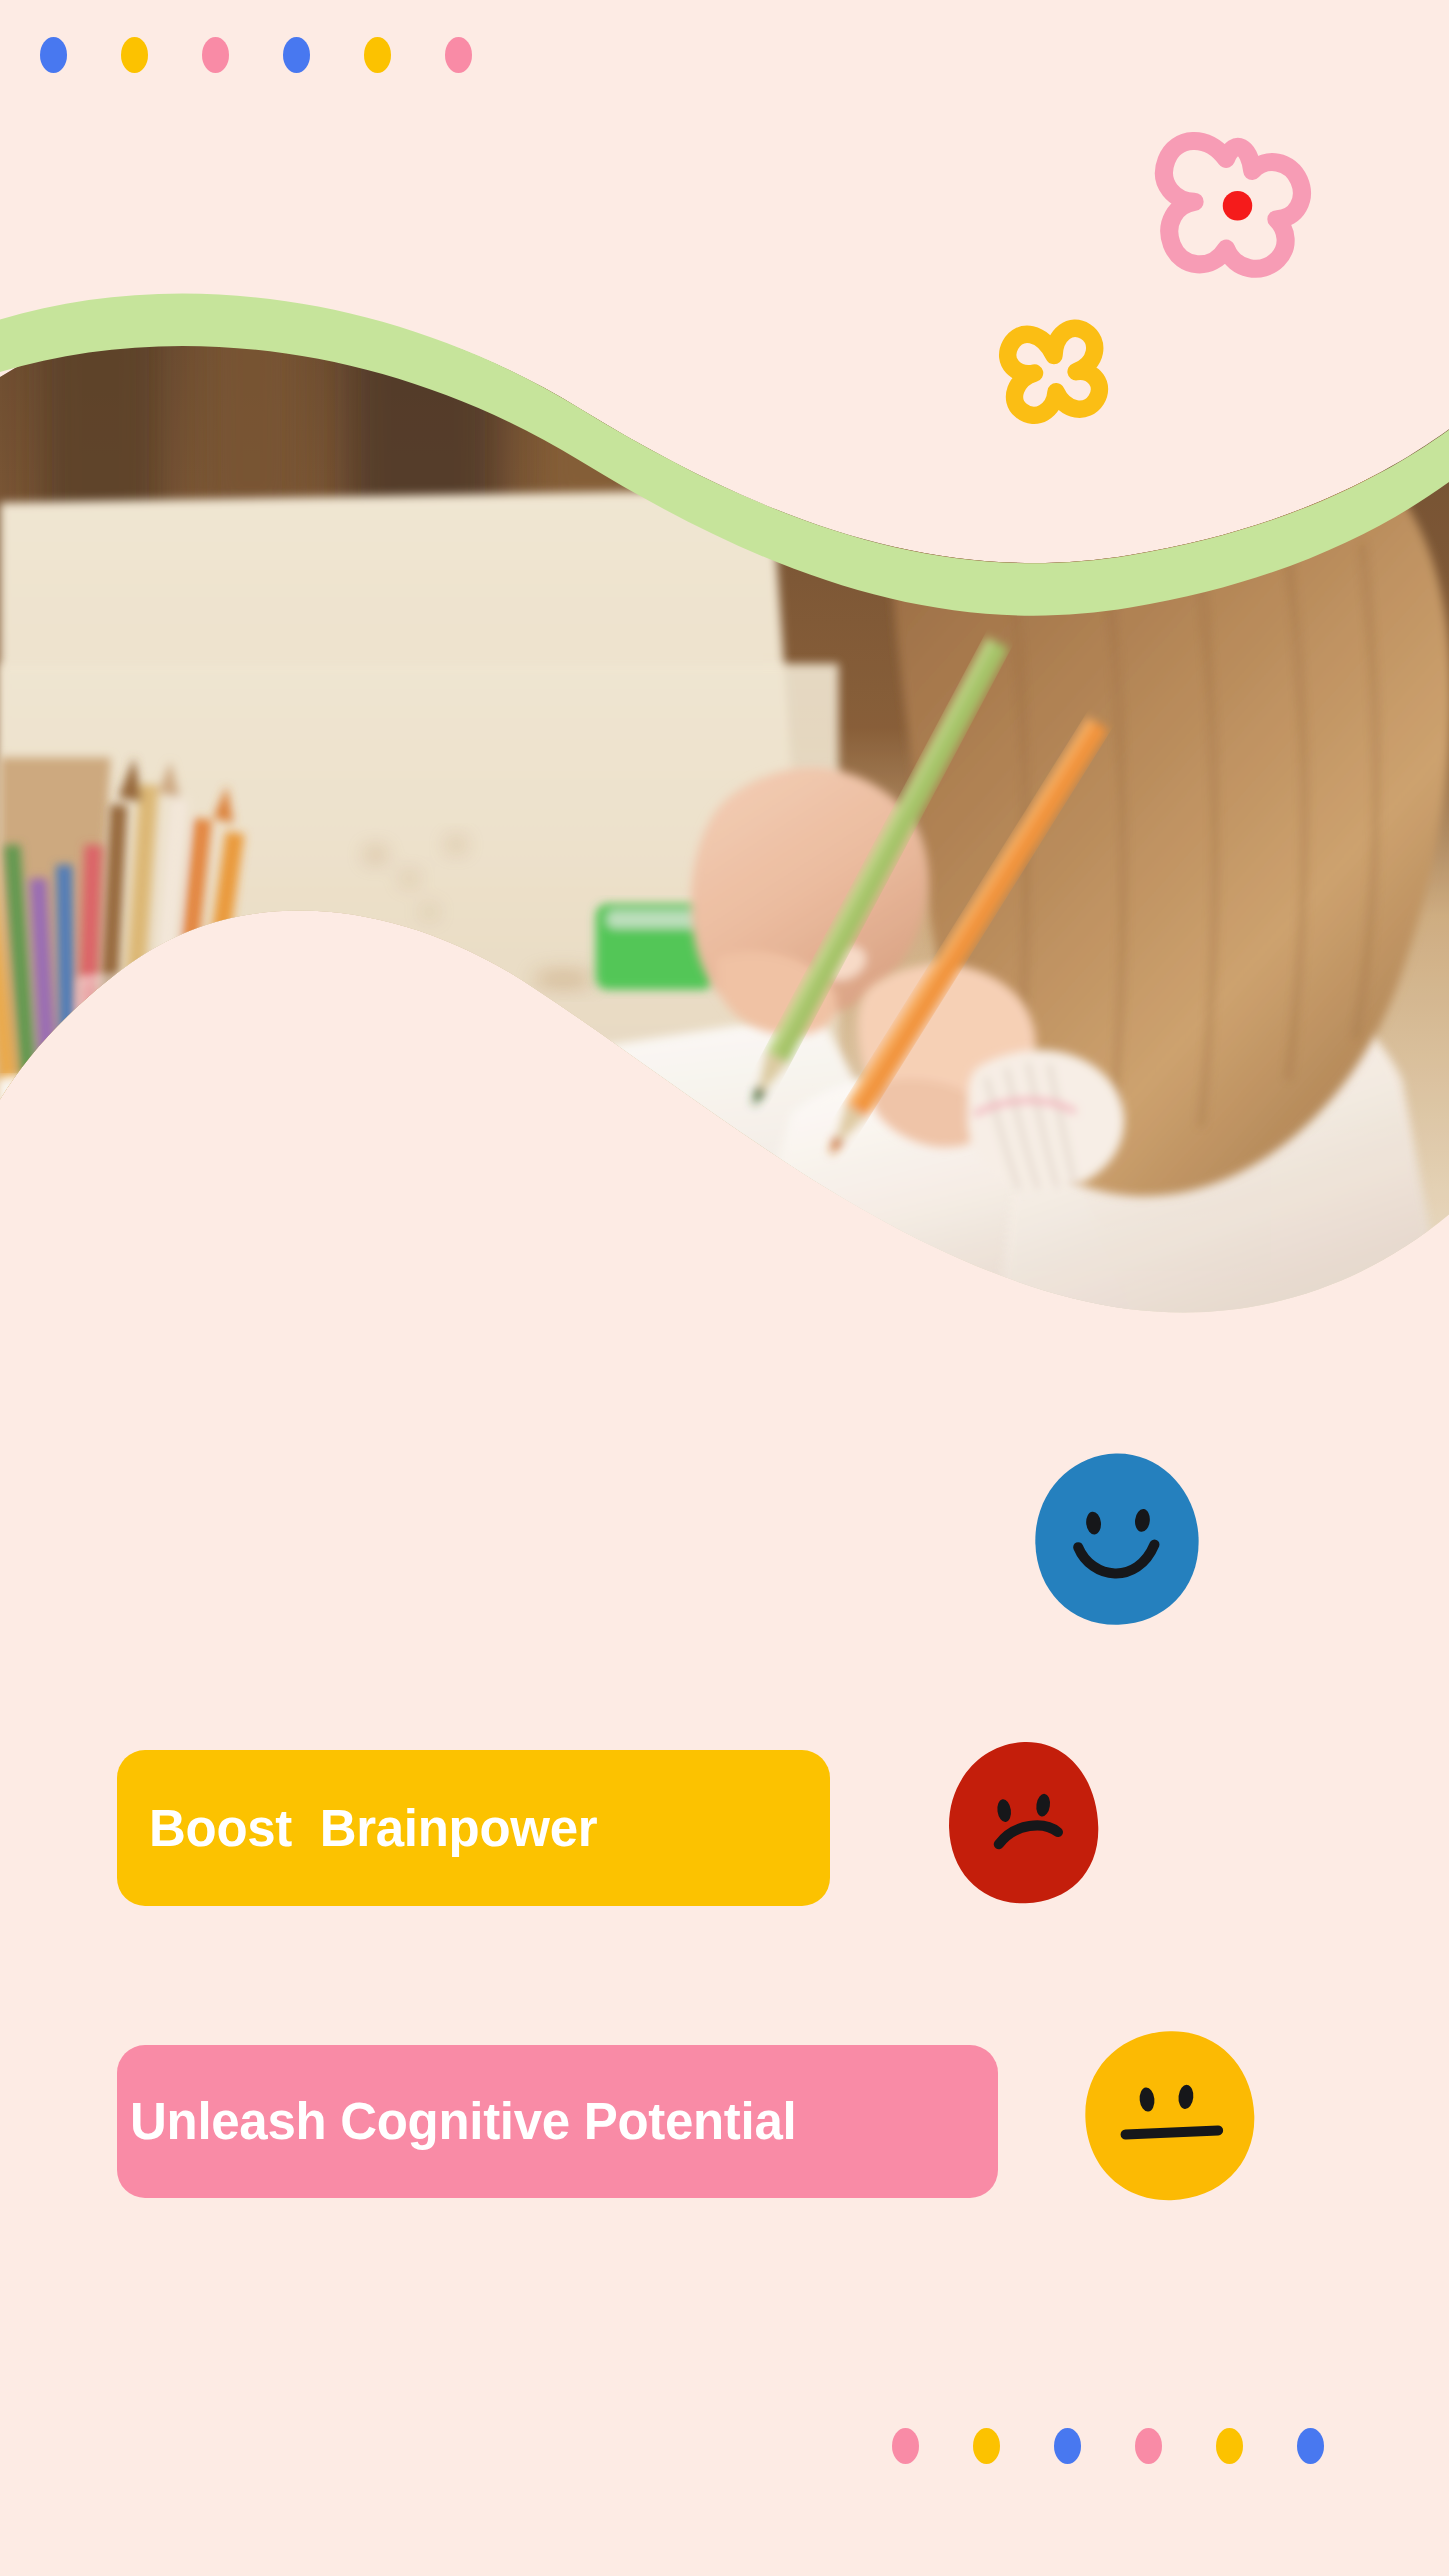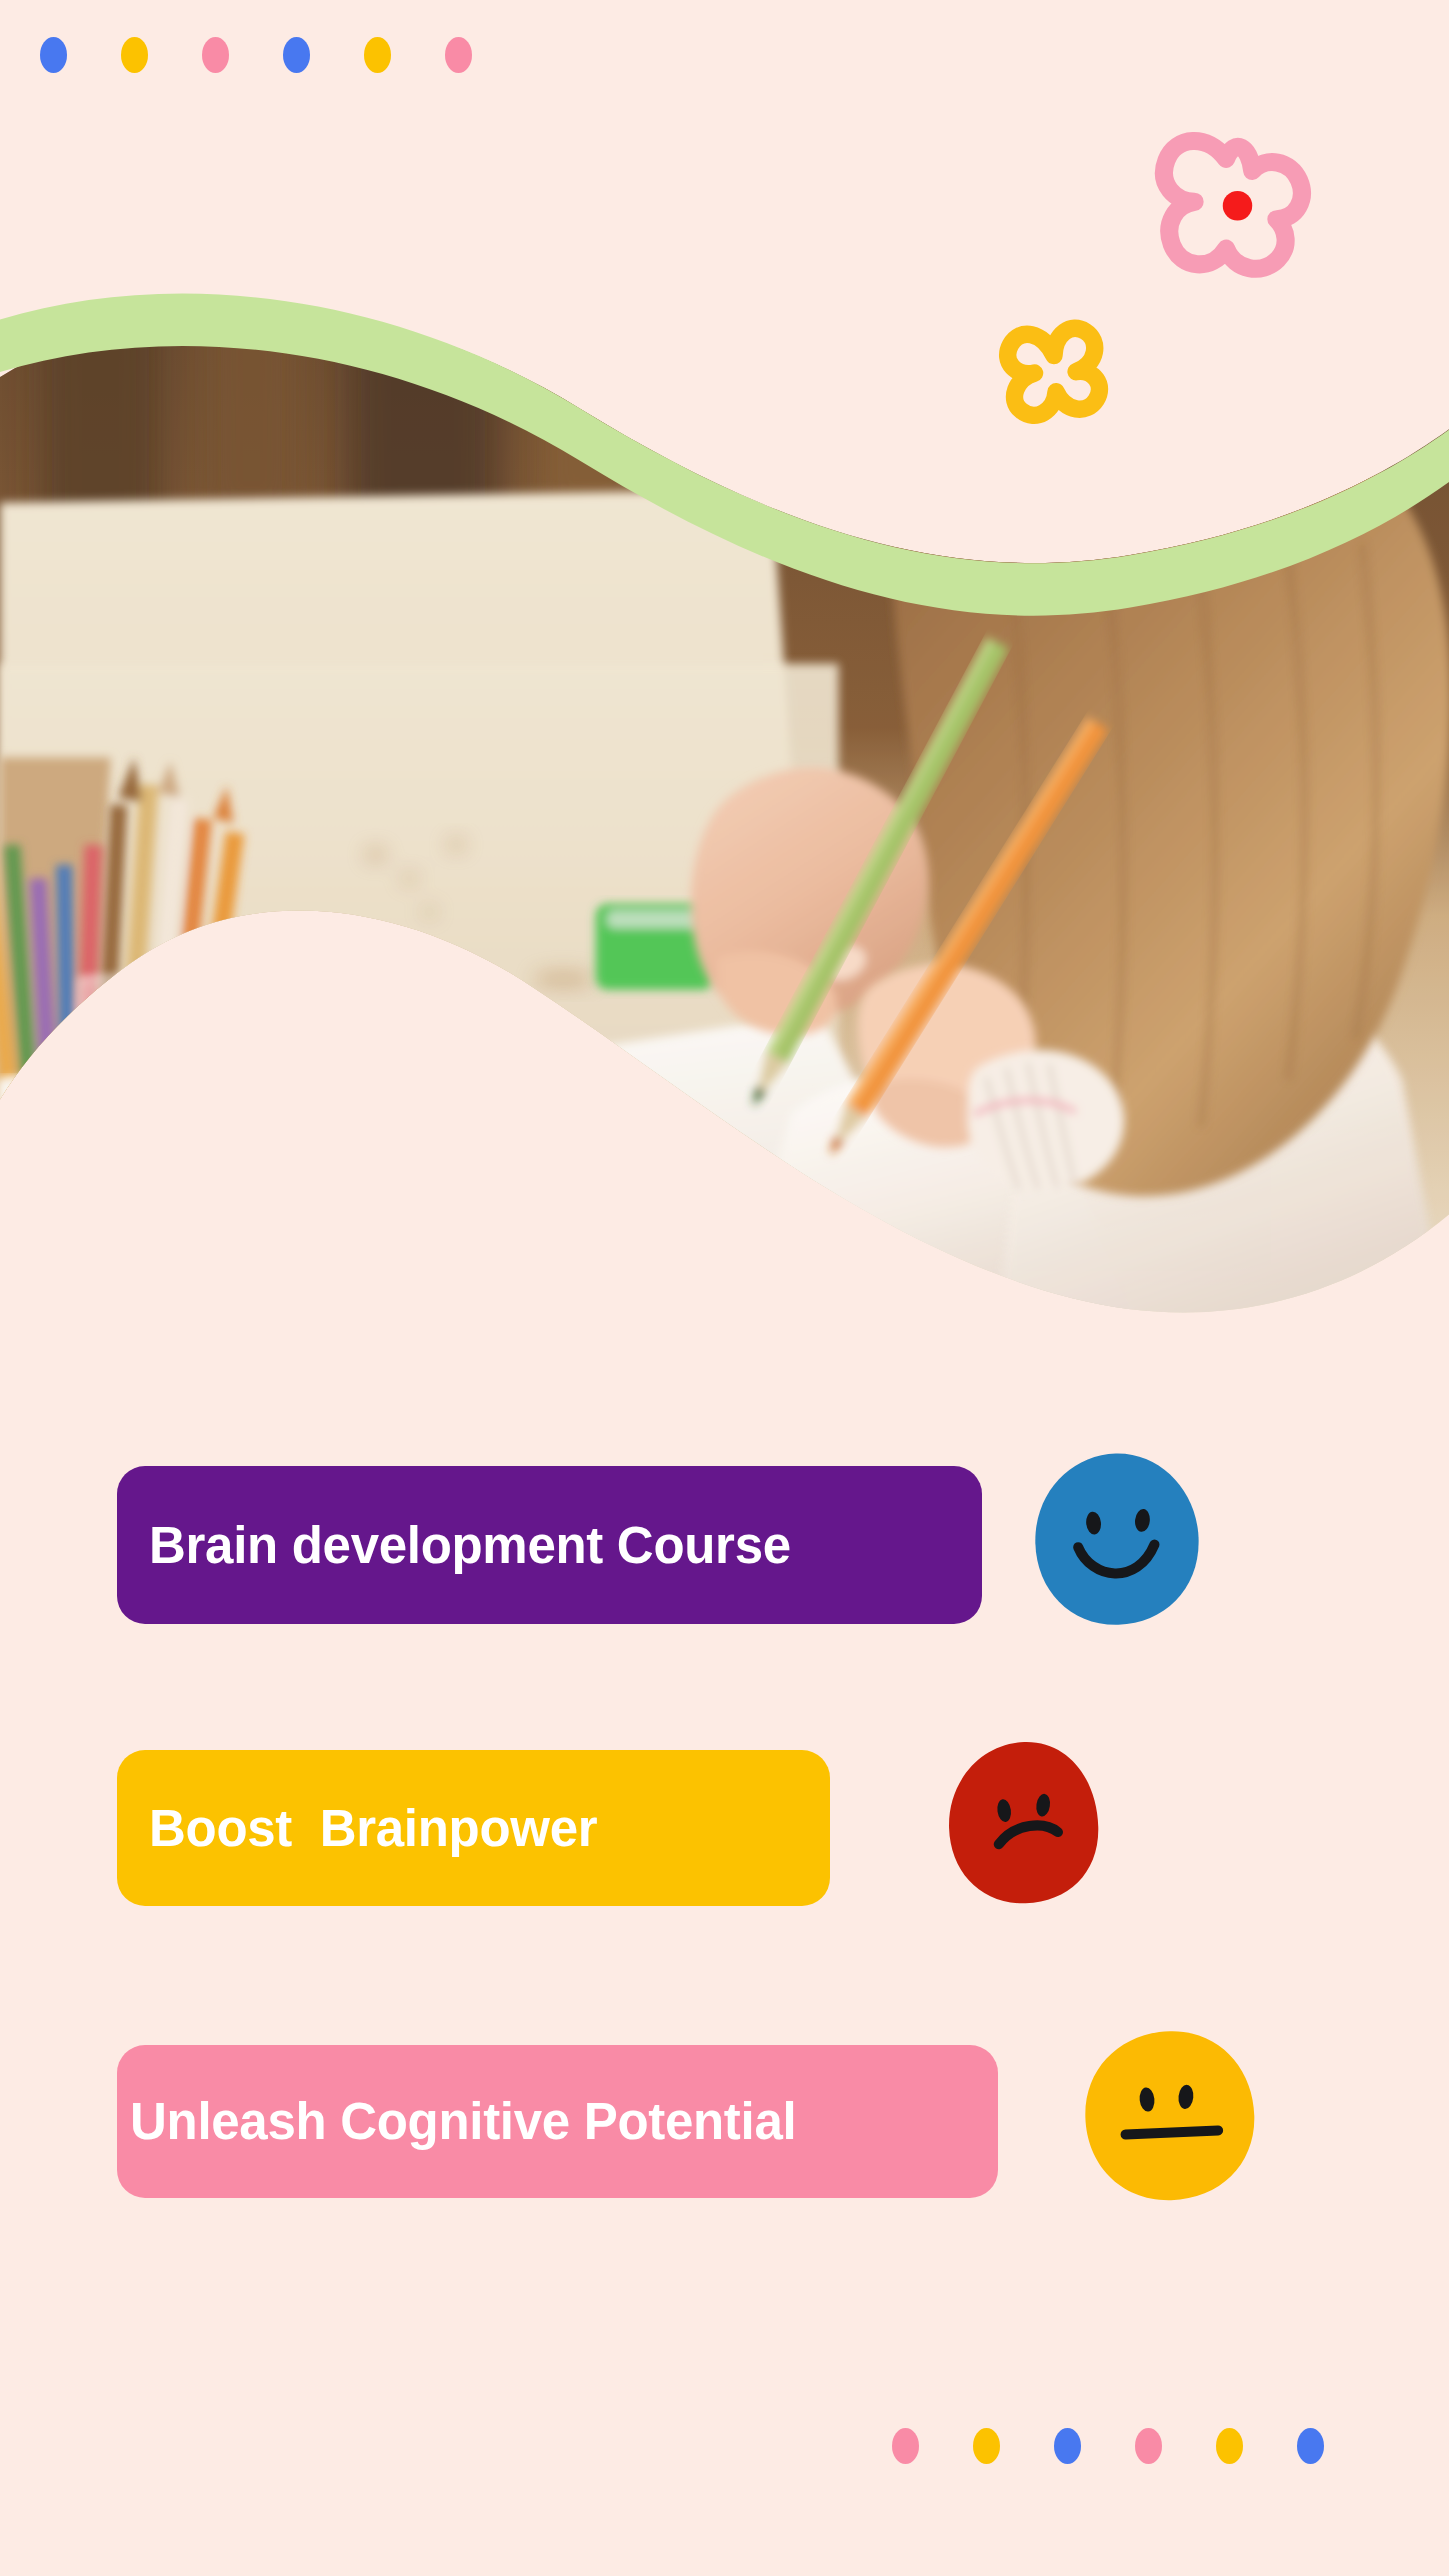--- a/index.html
+++ b/index.html
@@ -387,23 +387,20 @@
            C1901,362 2052,289 2160,211
            L2160,289
            C2052,367 1901,440 1685,476
            C1404,523 1145,429 864,257
            C583,85 259,47 0,125 Z" fill="#C6E49B"></path>
 </svg>
 
 <div class="rows">
 
   <div class="row row1">
-    <div class="pill">
-      <span class="pill-label">Brain development Course</span>
-    </div>
     <svg class="face" width="174" height="181" viewBox="0 0 260 270">
       <path d="M128,8 C196,6 252,66 252,140 C252,212 200,262 132,264
                C62,266 10,214 8,142 C6,66 62,10 128,8 Z" fill="#2580BE"></path>
       <ellipse cx="95" cy="112" rx="11" ry="17" fill="#16171A" transform="rotate(-6 95 112)"></ellipse>
       <ellipse cx="168" cy="108" rx="11" ry="17" fill="#16171A" transform="rotate(6 168 108)"></ellipse>
       <path d="M72,148 C92,196 160,206 186,144" fill="none" stroke="#16171A" stroke-width="15" stroke-linecap="round"></path>
     </svg>
   </div>
 
   <div class="row row2">

